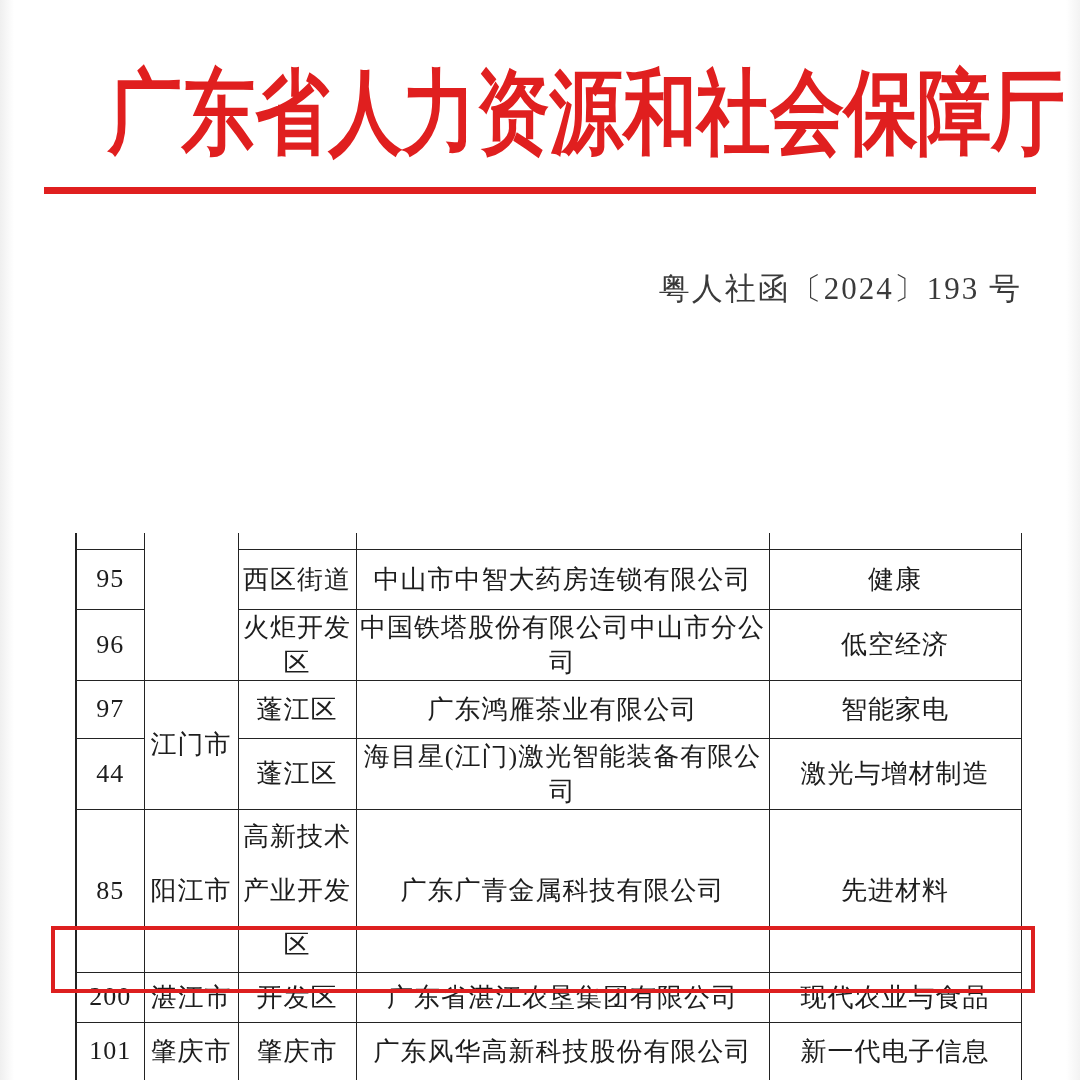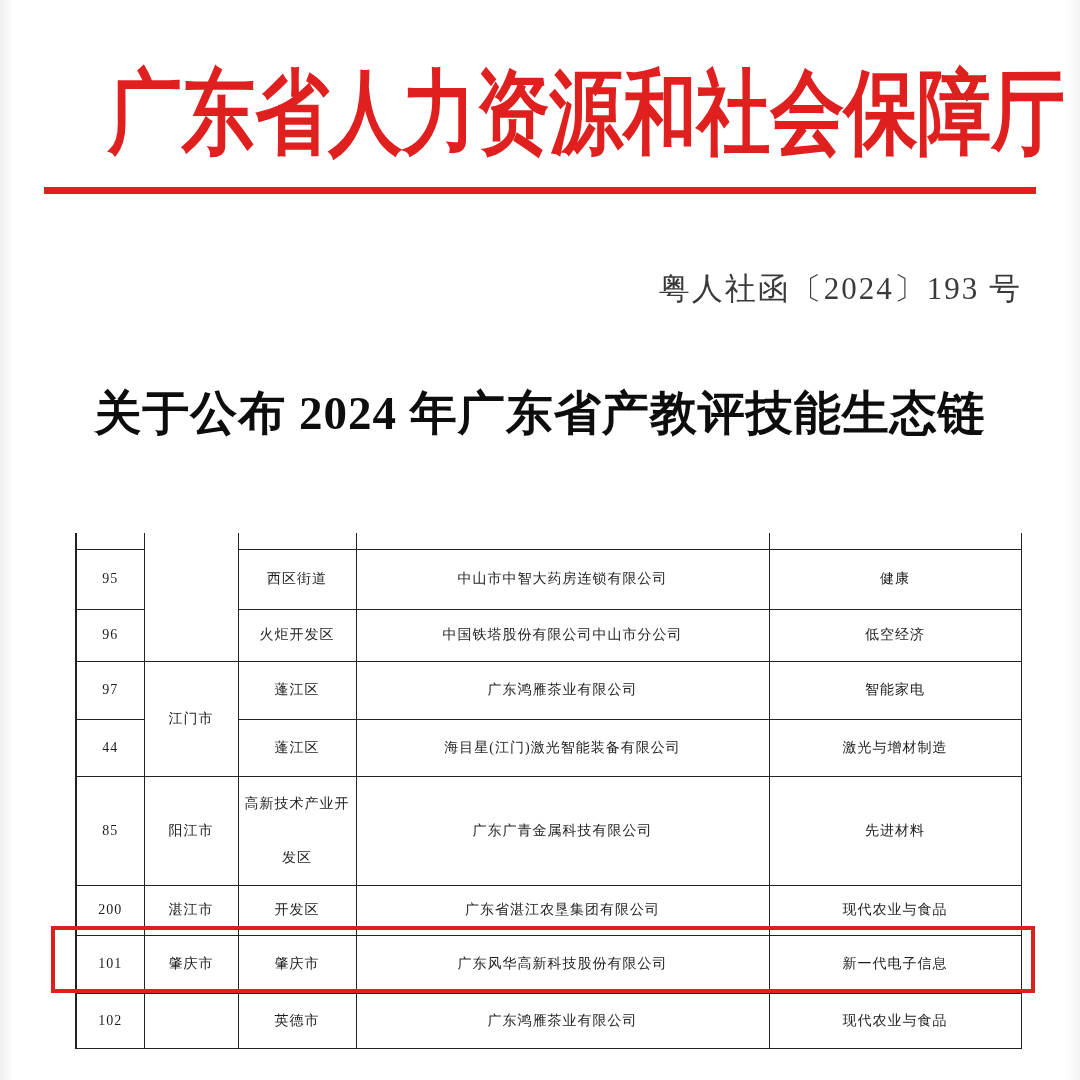--- a/index.html
+++ b/index.html
@@ -61,21 +61,21 @@
     position:absolute;
     left:75px; top:533px;
     width:945px;
     border-collapse:collapse;
     table-layout:fixed;
   }
   table.roster td {
     border:1px solid #232323;
     text-align:center;
     vertical-align:middle;
-    font-size:14px;
+    font-size:26px;
     color:#1d1d1d;
     padding:0 2px;
     overflow:hidden;
     letter-spacing:1px;
   }
   table.roster td:first-child { border-left-width:2px; }
   tr.partial-row td { border-top:none; height:16px; }
   td.c-num { font-size:26px; letter-spacing:0; }
   td.district-tall { line-height:54px; }
   .hl-box {
@@ -94,21 +94,20 @@
 <div class="edge-shade-left"></div>
 <div class="edge-shade-right"></div>
 
 <div class="agency-title">广东省人力资源和社会保障厅</div>
 
 <div class="red-rule"></div>
 
 <div class="doc-number">粤人社函〔2024〕193 号</div>
 
 <div class="notice-title">
-  <div>关于公布 2024 年广东省产教评技能生态链</div>
 </div>
 
 <table class="roster">
   <colgroup>
     <col style="width:68px">
       <col style="width:94px">
       <col style="width:118px">
       <col style="width:413px">
       <col style="width:252px">
   </colgroup>

